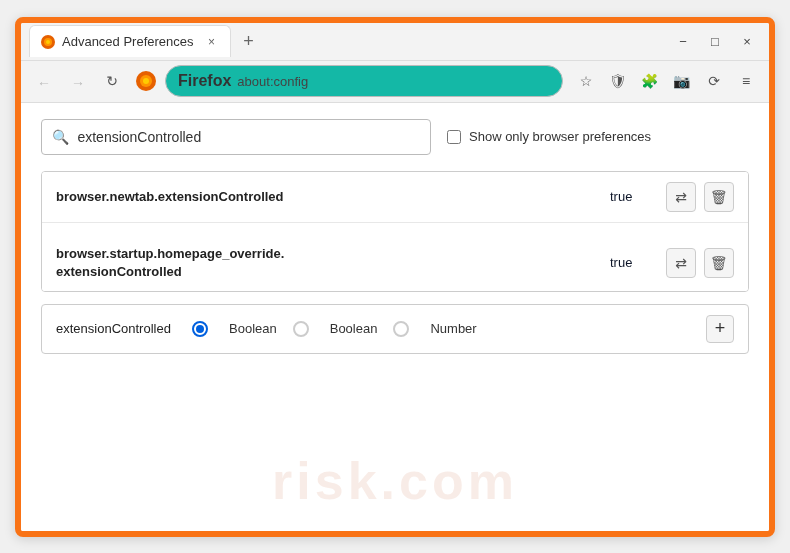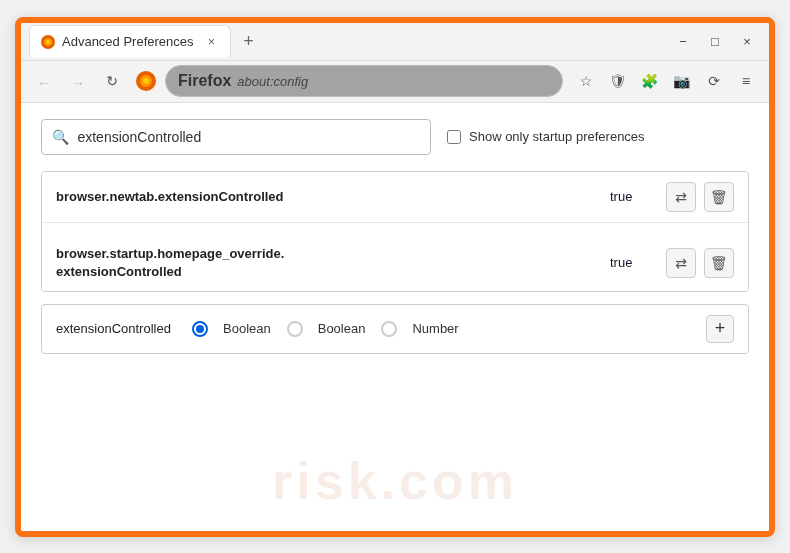--- a/index.html
+++ b/index.html
@@ -116,31 +116,30 @@
       align-items: center;
       justify-content: center;
       font-size: 14px;
       color: #555;
     }
     .nav-icon-btn.disabled { color: #bbb; cursor: default; }
     .address-bar {
       flex: 1;
       display: flex;
       align-items: center;
-      background: #a3a3a3;
+      background: #14b8a6;
       border: 1px solid #bbb;
       border-radius: 20px;
       padding: 0 12px;
       height: 32px;
       gap: 6px;
     }
     .address-text {
       font-size: 13px;
       color: #444;
-      font-style: italic;
     }
     .address-brand {
       font-weight: 600;
       color: #333;
     }
     .nav-right-icons {
       display: flex;
       align-items: center;
       gap: 2px;
       margin-left: 4px;
@@ -279,21 +278,21 @@
     }
     .radio-group {
       display: flex;
       align-items: center;
       gap: 16px;
       flex: 1;
     }
     .radio-option {
       display: flex;
       align-items: center;
-      gap: 15px;
+      gap: 21px;
       font-size: 13px;
       color: #333;
       cursor: pointer;
     }
     .radio-circle {
       width: 16px;
       height: 16px;
       border-radius: 50%;
       border: 2px solid #ccc;
       display: flex;
@@ -375,21 +374,21 @@
 
   <div class="content-area">
 
     <div class="search-row">
       <div class="search-box">
         <span class="search-icon-svg">🔍</span>
         <input type="text" value="extensionControlled" style="">
       </div>
       <div class="checkbox-row">
         <input type="checkbox" style="">
-        <label>Show only startup preferences</label>
+        <label>Show only browser preferences</label>
       </div>
     </div>
 
     <div class="prefs-table">
 
       <div class="pref-row">
         <span class="pref-name">browser.newtab.extensionControlled</span>
         <span class="pref-value">true</span>
         <div class="pref-actions">
           <button class="action-btn">

